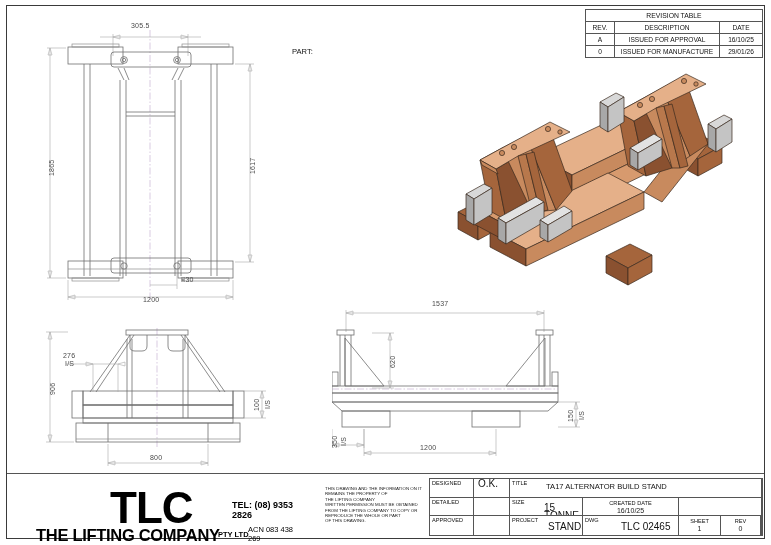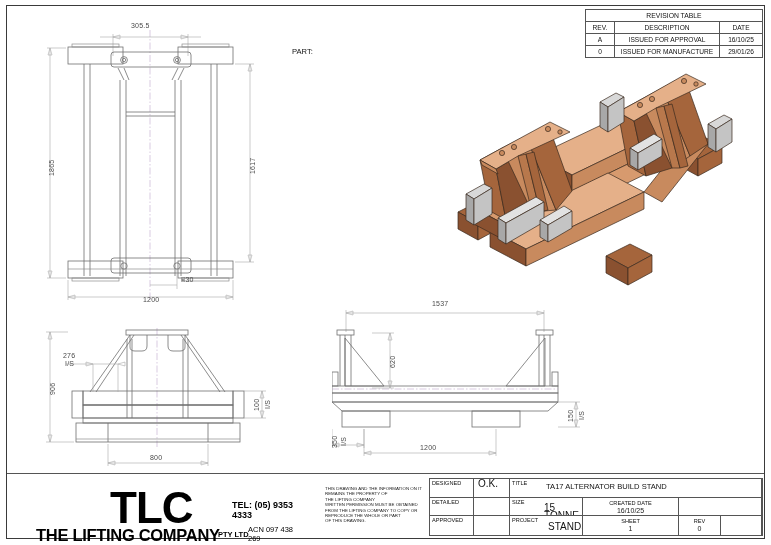--- a/index.html
+++ b/index.html
@@ -387,22 +387,22 @@
       </g>
     </svg>
   </div>
 
   <div id="logosep"></div>
 
   <div id="logo">
     <div class="tlc">TLC</div>
     <div class="full">THE LIFTING COMPANY</div>
     <div class="pty">PTY LTD</div>
-    <div class="tel">TEL: (05) 9353 4333</div>
-    <div class="acn">ACN 097 438 269</div>
+    <div class="tel">TEL: (08) 9353 2826</div>
+    <div class="acn">ACN 083 438 269</div>
   </div>
 
   <div id="disclaimer">
     <div>THIS DRAWING AND THE INFORMATION ON IT</div>
     <div>REMAINS THE PROPERTY OF</div>
     <div>THE LIFTING COMPANY</div>
     <div>WRITTEN PERMISSION MUST BE OBTAINED</div>
     <div>FROM THE LIFTING COMPANY TO COPY OR</div>
     <div>REPRODUCE THE WHOLE OR PART</div>
     <div>OF THIS DRAWING.</div>
@@ -446,20 +446,24 @@
     <div class="cell r3">
       <span class="val" style="padding-left:2px;"></span>
     </div>
     <div class="cell nb r3" style="padding:0;">
       <div class="subgrid" style="grid-template-columns:1fr 96px 42px 40px;">
         <div class="cell" style="border-bottom:none;">
           <span class="lbl">PROJECT</span>
           <span class="val" style="position:absolute;left:30px;top:7px;">STANDS</span>
         </div>
         <div class="cell" style="border-bottom:none;">
+          <span class="lbl">DWG</span>
+          <span class="val" style="position:absolute;left:30px;top:7px;">TLC 02465</span>
+        </div>
+        <div class="cell" style="border-bottom:none;">
           <span class="lbl valc" style="font-size:5.6px;">SHEET</span>
           <span class="valc" style="display:block;">1</span>
         </div>
         <div class="cell nb" style="border-bottom:none;">
           <span class="lbl valc" style="font-size:5.6px;">REV</span>
           <span class="valc" style="display:block;">0</span>
         </div>
       </div>
     </div>
   </div>

